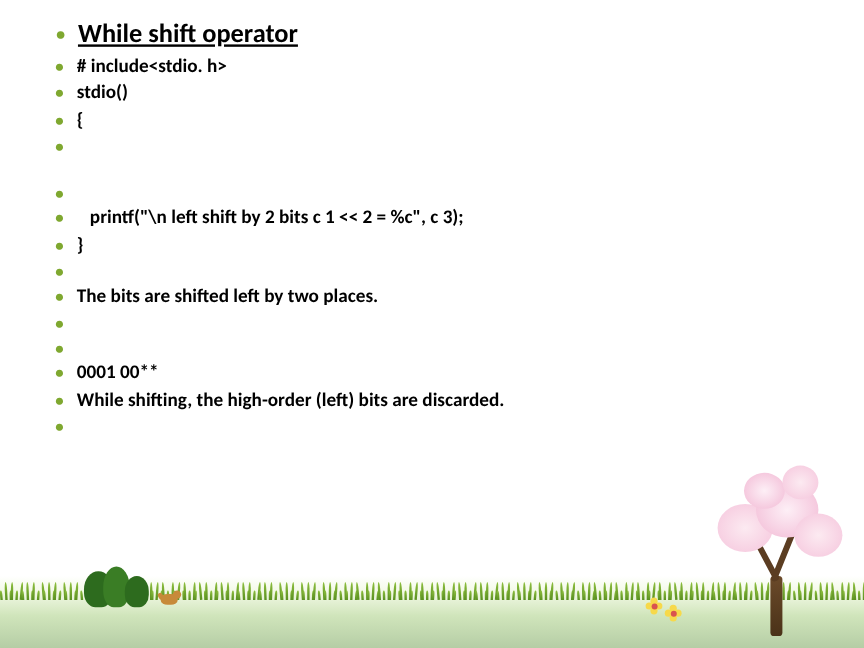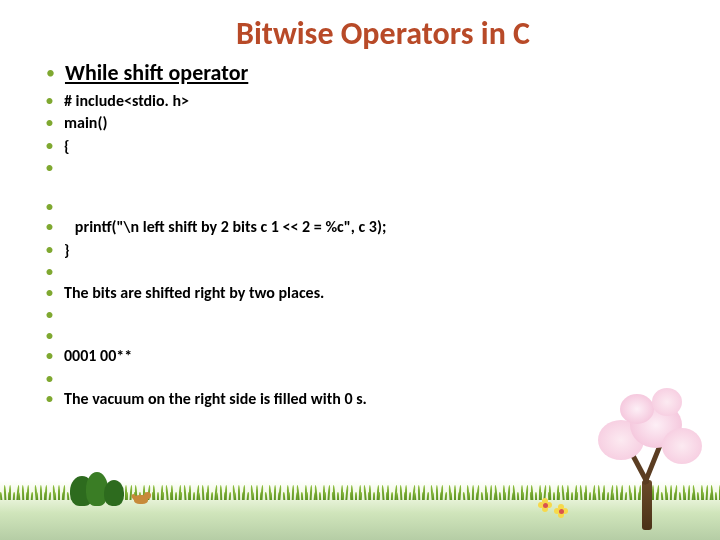--- a/index.html
+++ b/index.html
@@ -123,35 +123,34 @@
   .flower .center{position:absolute;width:5px;height:5px;background:#d9534f;border-radius:50%;top:4.5px;left:4.5px;}
   .fl1{bottom:28px; right:168px;}
   .fl2{bottom:22px; right:152px;}
   .content { position: relative; z-index: 5; }
 </style>
 </head>
 <body>
 
 <div class="slide">
   <div class="content">
-    <h1 class="title">Bitwise Operators in C</h1>
 
     <div class="heading-row">
       <span class="heading-bullet">•</span>
       <span class="heading-text">While shift operator</span>
     </div>
 
     <ul class="bullet-list">
       <li class="bullet-row">
           <span class="bullet-dot">•</span>
           <span class="bullet-text"># include&lt;stdio. h&gt;</span>
         </li>
       <li class="bullet-row">
           <span class="bullet-dot">•</span>
-          <span class="bullet-text">main()</span>
+          <span class="bullet-text">stdio()</span>
         </li>
       <li class="bullet-row">
           <span class="bullet-dot">•</span>
           <span class="bullet-text">{</span>
         </li>
       <li class="bullet-row">
           <span class="bullet-dot">•</span>
         </li>
     </ul>
 
@@ -167,38 +166,38 @@
         </li>
       <li class="bullet-row">
           <span class="bullet-dot">•</span>
           <span class="bullet-text">}</span>
         </li>
       <li class="bullet-row">
           <span class="bullet-dot">•</span>
         </li>
       <li class="bullet-row">
           <span class="bullet-dot">•</span>
-          <span class="bullet-text">The bits are shifted right by two places.</span>
+          <span class="bullet-text">The bits are shifted left by two places.</span>
         </li>
       <li class="bullet-row">
           <span class="bullet-dot">•</span>
         </li>
       <li class="bullet-row">
           <span class="bullet-dot">•</span>
         </li>
       <li class="bullet-row">
           <span class="bullet-dot">•</span>
           <span class="bullet-text">0001 00**</span>
         </li>
       <li class="bullet-row">
           <span class="bullet-dot">•</span>
-        </li>
-      <li class="bullet-row">
-          <span class="bullet-dot">•</span>
-          <span class="bullet-text">The vacuum on the right side is filled with 0 s.</span>
+          <span class="bullet-text">While shifting, the high-order (left) bits are discarded.</span>
+        </li>
+      <li class="bullet-row">
+          <span class="bullet-dot">•</span>
         </li>
     </ul>
   </div>
 
   <div class="grass-strip"></div>
   <div class="grass-top" id="grass-blades">
       <div class="blade" style="left: 0px; height: 8px; transform: rotate(-5deg);"></div>
       <div class="blade" style="left: 4px; height: 15px; transform: rotate(-3deg);"></div>
       <div class="blade" style="left: 8px; height: 8px; transform: rotate(-1deg);"></div>
       <div class="blade" style="left: 9px; height: 15px; transform: rotate(1deg);"></div>

